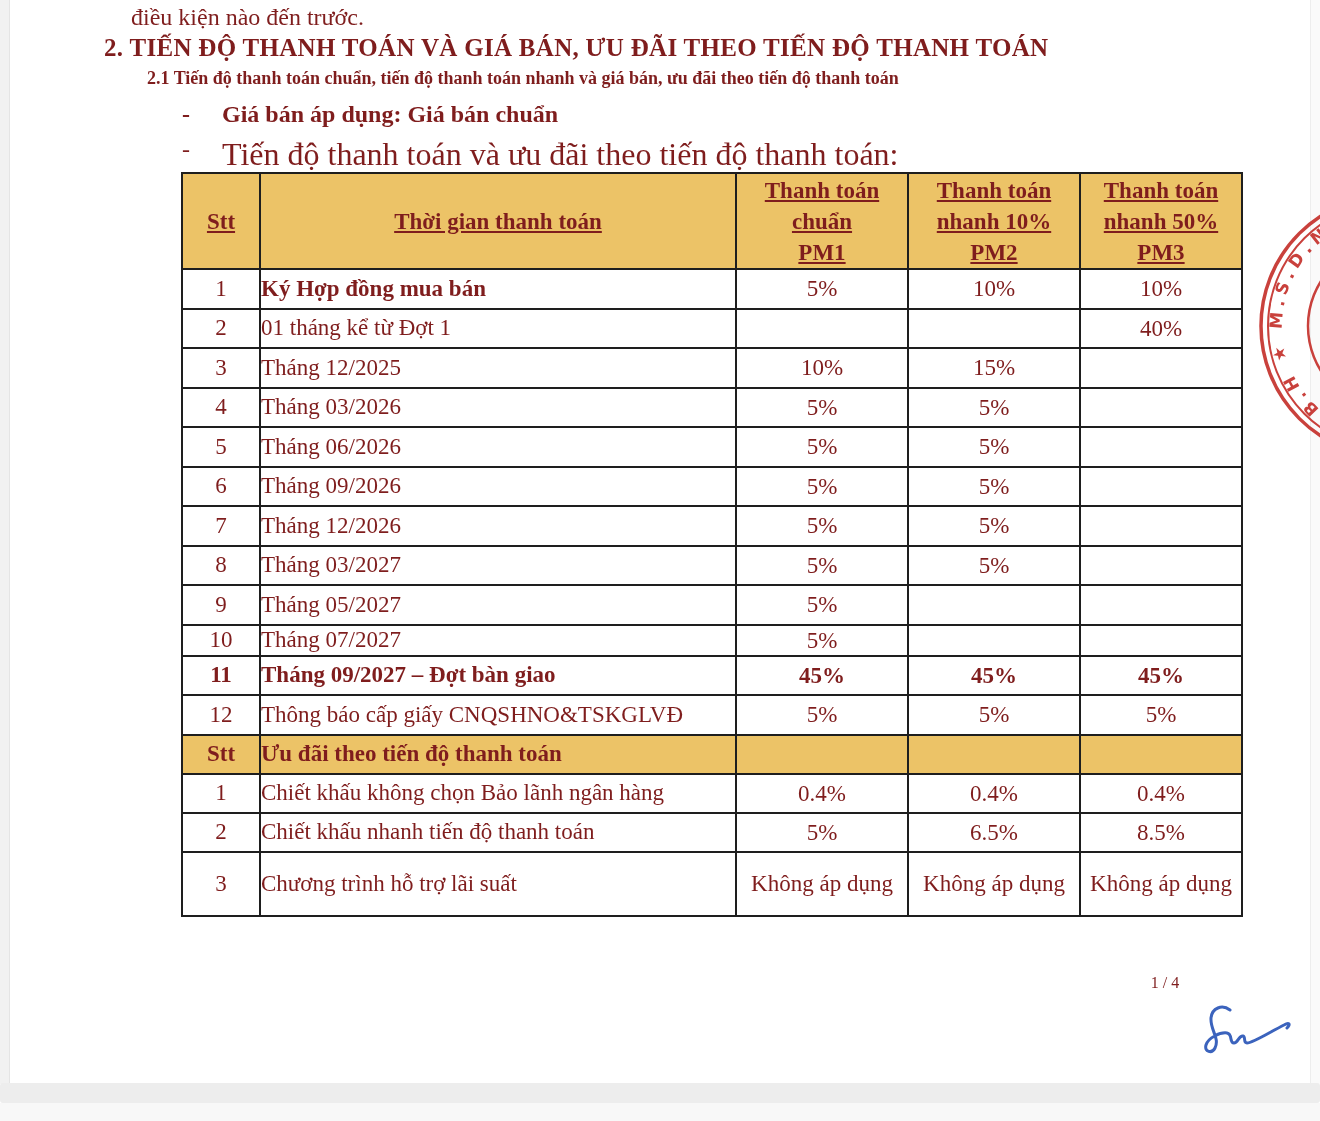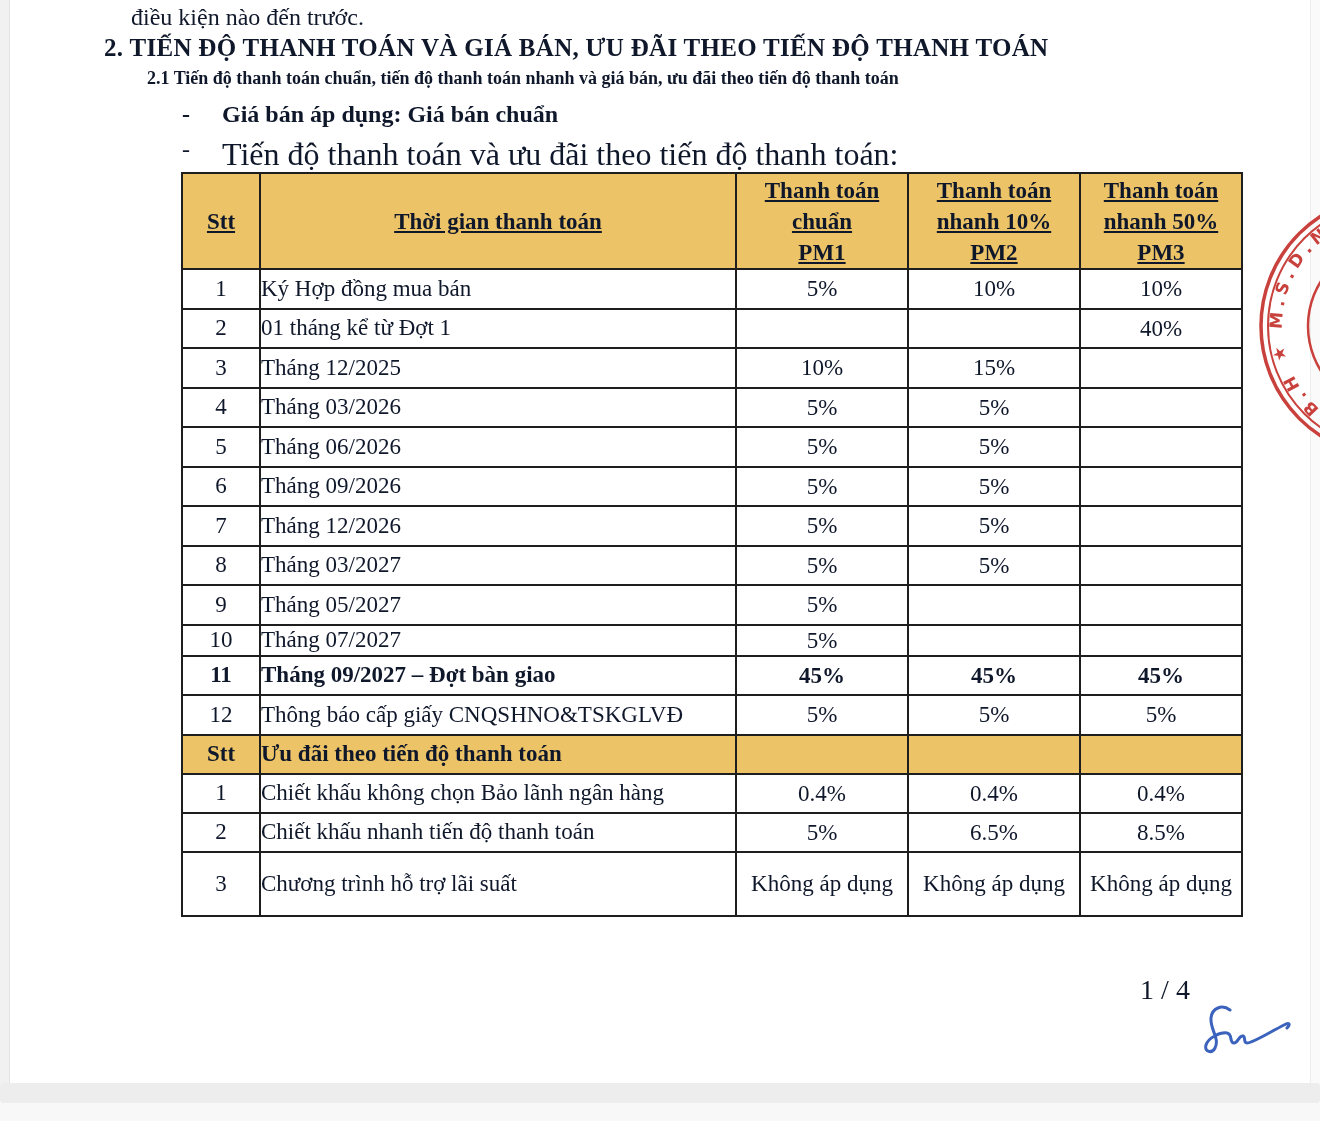--- a/index.html
+++ b/index.html
@@ -1,17 +1,17 @@
 <!DOCTYPE html>
 <html><head>
 <meta charset="utf-8">
 <style>
   html,body{margin:0;padding:0;background:#ffffff;}
   .page{position:relative;width:1320px;height:1121px;background:#ffffff;overflow:hidden;
-        font-family:"Liberation Serif","DejaVu Serif",serif;color:#0f172a;}
+        font-family:"Liberation Serif","DejaVu Serif",serif;color:#7f1d1d;}
   
   .edge-left{position:absolute;left:0;top:0;width:9px;height:1084px;background:#f1f1f1;border-right:1px solid #e4e4e4;}
   .edge-right{position:absolute;left:1310px;top:0;width:10px;height:1084px;background:#fafafa;border-left:1px solid #ededed;}
   .page-gap{position:absolute;left:0;top:1083px;width:1320px;height:20px;background:#ededed;border-radius:3px;}
   .below-gap{position:absolute;left:0;top:1103px;width:1320px;height:18px;background:#f8f8f8;}
 
   .line{position:absolute;white-space:nowrap;}
   .t-intro{left:131px;top:4px;font-size:24px;}
   .t-heading{left:104px;top:34px;font-size:25px;font-weight:bold;letter-spacing:0.3px;}
   .t-subheading{left:147px;top:68px;font-size:18px;font-weight:bold;}
@@ -20,25 +20,25 @@
   .t-bullet2-dash{left:182px;top:136px;font-size:24px;}
   .t-bullet2{left:222px;top:136px;font-size:32px;}
 
   table.pay{position:absolute;left:181px;top:172px;width:1060px;border-collapse:collapse;table-layout:fixed;}
   table.pay td{border:2px solid #1e1e1e;font-size:23px;vertical-align:middle;padding:0;}
   table.pay thead td{background:#ecc367;font-weight:bold;text-align:center;line-height:31px;white-space:pre-line;text-decoration:underline;}
   td.c-stt{text-align:center;}
   td.c-label{text-align:left;padding-left:13px;}
   td.c-val{text-align:center;line-height:29px;padding:2px 10px;}
   tr.bold-row td{font-weight:bold;}
-  td.bold-cell{font-weight:normal;margin-top:16px;}
+  td.bold-cell{font-weight:bold;margin-top:16px;}
   td.c-total{text-align:center;font-weight:bold;}
   tr.promo-head td{background:#ecc367;font-weight:bold;}
 
-  .page-number{position:absolute;left:1105px;top:974px;width:120px;text-align:center;font-size:28px;}
+  .page-number{position:absolute;left:1105px;top:974px;width:120px;text-align:center;font-size:16px;}
   .stamp{position:absolute;left:1250px;top:193px;opacity:0.92;}
   .signature{position:absolute;left:1196px;top:1002px;}
 </style>
 </head>
 <body>
 
 <div class="page">
   <div class="edge-left"></div>
   <div class="edge-right"></div>
   <div class="page-gap"></div>

